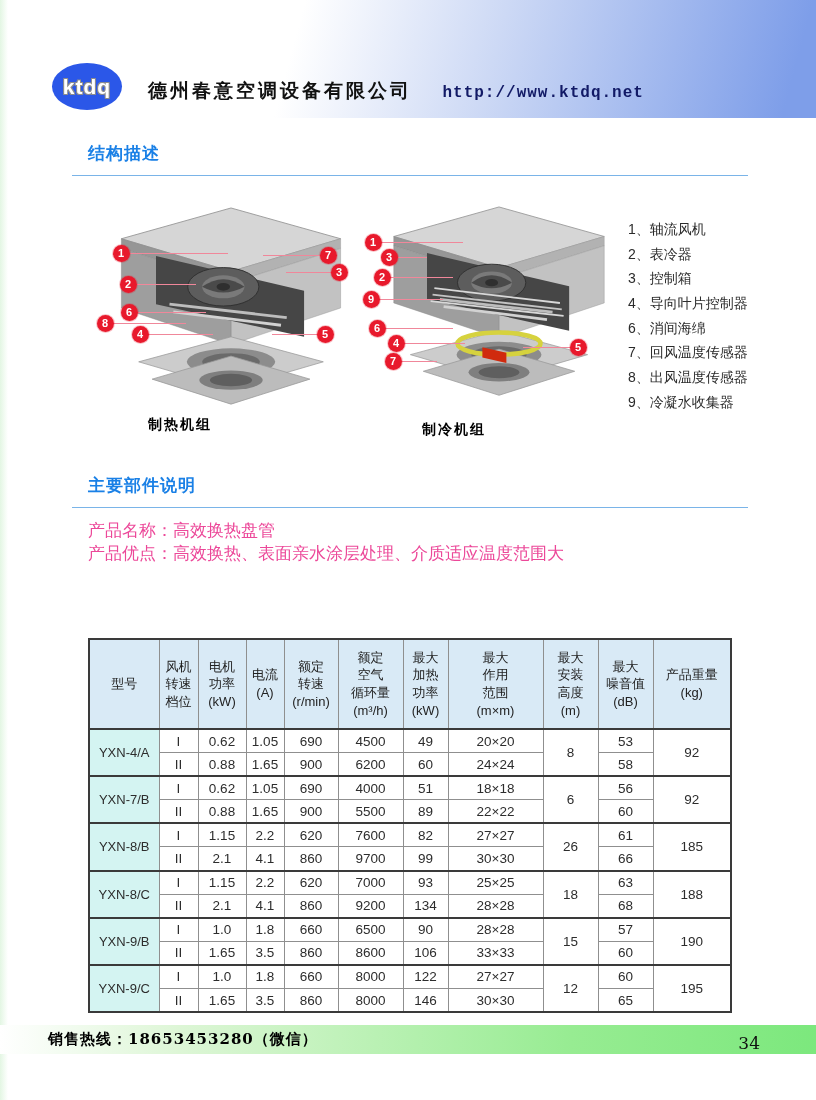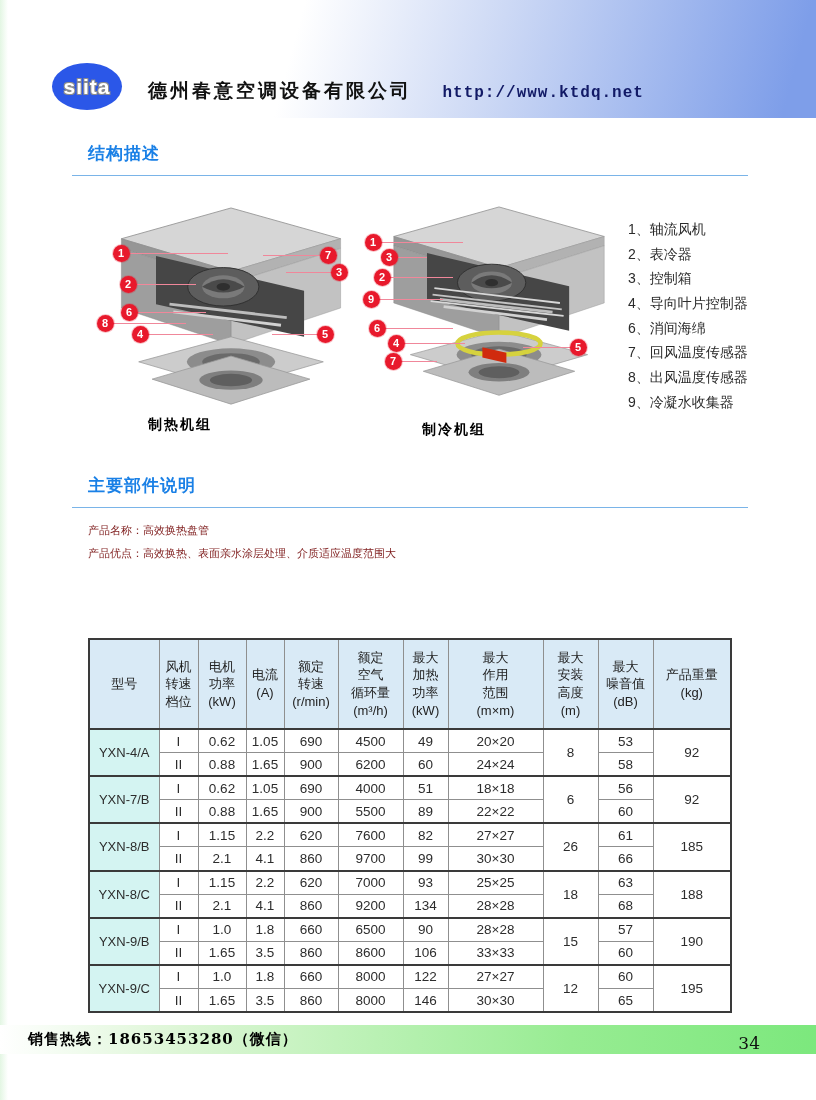--- a/index.html
+++ b/index.html
@@ -63,21 +63,21 @@
   .fig-caption {
     position:absolute; font-size:14px; font-weight:bold; color:#000000; letter-spacing:2px;
   }
   .fig1 .fig-caption { left:60px; top:218px; }
   .fig2 .fig-caption { left:69px; top:226px;text-align:center; }
   
   .parts-list { position:absolute; left:628px; top:217px; width:185px; }
   .part-item { font-size:14px; color:#2b2b2b; height:24.7px; line-height:24.7px; white-space:nowrap; }
   
   .component-info { position:absolute; left:88px; top:519px; width:640px; }
-  .info-line { font-size:11px; color:#7f1d1d; height:23px; line-height:23px; }
+  .info-line { font-size:17px; color:#ec4899; height:23px; line-height:23px; }
   
   .spec-table-wrap { position:absolute; left:88px; top:638px; }
   table.spec {
     border-collapse:collapse; table-layout:fixed; width:642px;
     border:2px solid #3a3a3a;
     font-size:13.5px; color:#2d2d2d;
   }
   table.spec th, table.spec td {
     border:1px solid #8f8f8f; text-align:center; vertical-align:middle; padding:0 1px;
   }
@@ -88,21 +88,21 @@
   table.spec thead th { border-bottom:2px solid #3a3a3a; }
   table.spec tbody tr { height:23.6px; }
   table.spec tbody tr.group-first td { border-top:2px solid #3a3a3a; }
   table.spec td.model { background:#d4f4f2; font-size:13px; }
   
   .footer-bar {
     position:absolute; left:0; top:1025px; width:816px; height:29px;
     background:linear-gradient(to right, #ffffff 0%, #ddf6d6 22%, #97ec92 70%, #7ce87d 100%);
   }
   .hotline {
-    position:absolute; left:28px; top:0; line-height:29px;
+    position:absolute; left:48px; top:0; line-height:29px;
     font-family:"DejaVu Serif", serif; font-weight:bold;
     font-size:15px; color:#000; letter-spacing:1px;
   }
   .page-number {
     position:absolute; right:56px; top:1033px;
     font-family:"DejaVu Serif", serif; font-size:17px; color:#111;
   }
   .defs-hidden { position:absolute; width:0; height:0; overflow:hidden; }
 </style>
 </head>
@@ -129,21 +129,21 @@
       <polygon points="130,158 212,182 130,208 48,182" fill="#bcbcbc" stroke="#989898" stroke-width="0.8"></polygon>
       <ellipse cx="130" cy="183" rx="33" ry="10" fill="#7f7f7f"></ellipse>
       <ellipse cx="130" cy="183" rx="22" ry="6.5" fill="#5f5f5f"></ellipse>
     </symbol>
   </defs>
 </svg>
 
 <div class="band"></div>
 <div class="left-tint"></div>
 <div class="logo">
-  <span>siita</span>
+  <span>ktdq</span>
 </div>
 <div class="company-line">
   <span class="company-name">德州春意空调设备有限公司</span>
   <span class="site-url">http://www.ktdq.net</span>
 </div>
 
 <div class="section-head sec1">
   <h2>结构描述</h2>
 </div>
 

